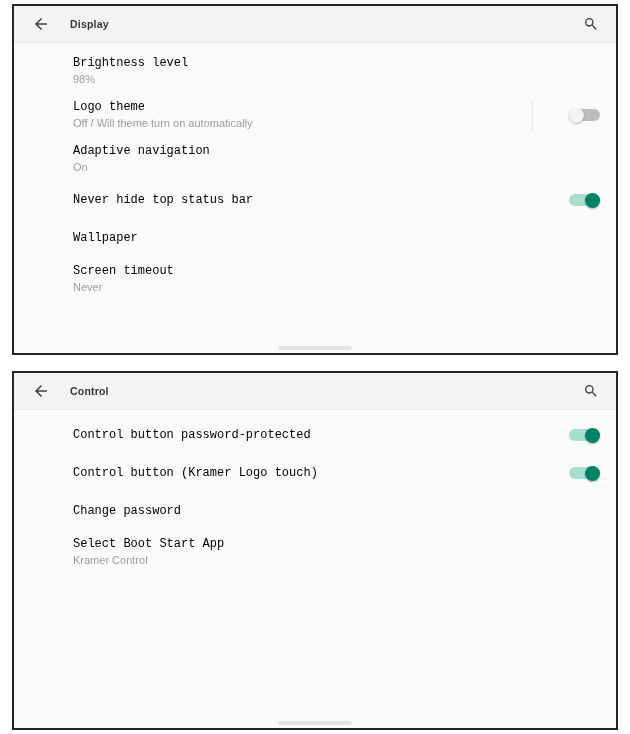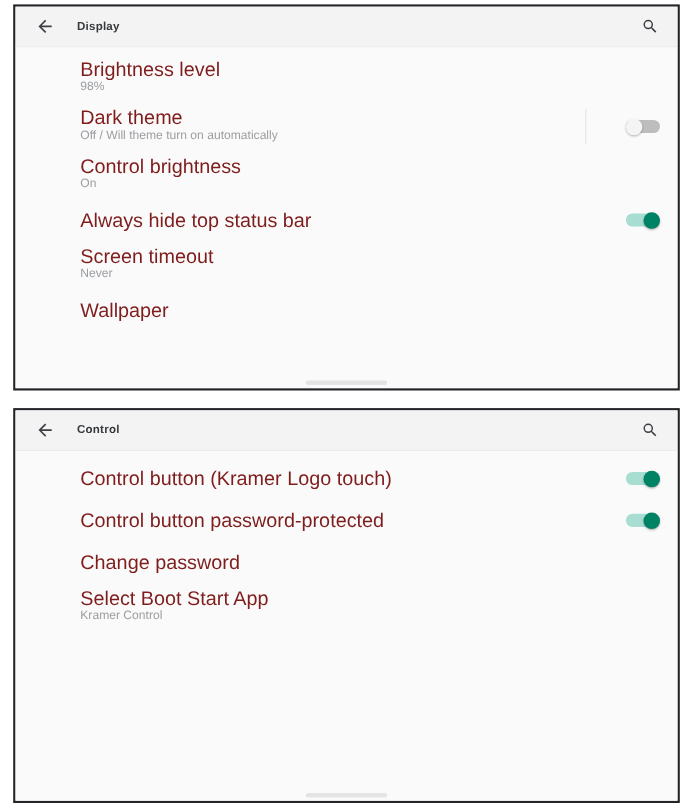--- a/index.html
+++ b/index.html
@@ -90,24 +90,25 @@
     align-items: center;
     min-height: 38px;
     padding: 7px 16px 7px 59px;
     box-sizing: border-box;
   }
   .row-text {
     flex: 1 1 auto;
     min-width: 0;
   }
   .row-title {
-    font-size: 18px;
-    color: #7f1d1d;
+    font-size: 12px;
+    color: #000000;
     line-height: 15px;
     white-space: nowrap;
+    font-family: Liberation Mono, monospace;
   }
   .row-summary {
     font-size: 11px;
     color: #9b9ea1;
     line-height: 13px;
     margin-top: 2px;
     white-space: nowrap;
   }
 
   
@@ -204,63 +205,63 @@
       <div class="row">
         <div class="row-text">
           <div class="row-title">Brightness level</div>
           <div class="row-summary">98%</div>
         </div>
         <div class="row-control"></div>
       </div>
 
       <div class="row">
         <div class="row-text">
-          <div class="row-title">Dark theme</div>
+          <div class="row-title">Logo theme</div>
           <div class="row-summary">Off / Will theme turn on automatically</div>
         </div>
         <div class="row-control with-divider">
           <div class="toggle">
             <span class="track"></span>
             <span class="thumb"></span>
           </div>
         </div>
       </div>
 
       <div class="row">
         <div class="row-text">
-          <div class="row-title">Control brightness</div>
+          <div class="row-title">Adaptive navigation</div>
           <div class="row-summary">On</div>
         </div>
         <div class="row-control"></div>
       </div>
 
       <div class="row">
         <div class="row-text">
-          <div class="row-title">Always hide top status bar</div>
+          <div class="row-title">Never hide top status bar</div>
         </div>
         <div class="row-control">
           <div class="toggle on">
             <span class="track"></span>
             <span class="thumb"></span>
           </div>
         </div>
       </div>
 
 
       <div class="row">
         <div class="row-text">
+          <div class="row-title">Wallpaper</div>
+        </div>
+        <div class="row-control"></div>
+      </div>
+
+      <div class="row">
+        <div class="row-text">
           <div class="row-title">Screen timeout</div>
           <div class="row-summary">Never</div>
-        </div>
-        <div class="row-control"></div>
-      </div>
-
-      <div class="row">
-        <div class="row-text">
-          <div class="row-title">Wallpaper</div>
         </div>
         <div class="row-control"></div>
       </div>
 
       <div class="home-indicator"></div>
     </div>
   </div>
 
   <div class="panel" id="panel-control">
 
@@ -276,33 +277,33 @@
         <svg width="16" height="16" viewBox="0 0 24 24" aria-hidden="true">
           <path d="M15.5 14h-.79l-.28-.27A6.47 6.47 0 0 0 16 9.5 6.5 6.5 0 1 0 9.5 16c1.61 0 3.09-.59 4.23-1.57l.27.28v.79l5 4.99L20.49 19l-4.99-5zm-6 0A4.5 4.5 0 1 1 14 9.5 4.5 4.5 0 0 1 9.5 14z" fill="#3c3f43"></path>
         </svg>
       </span>
     </div>
 
     <div class="list">
 
       <div class="row">
         <div class="row-text">
-          <div class="row-title">Control button (Kramer Logo touch)</div>
+          <div class="row-title">Control button password-protected</div>
         </div>
         <div class="row-control">
           <div class="toggle on">
             <span class="track"></span>
             <span class="thumb"></span>
           </div>
         </div>
       </div>
 
       <div class="row">
         <div class="row-text">
-          <div class="row-title">Control button password-protected</div>
+          <div class="row-title">Control button (Kramer Logo touch)</div>
         </div>
         <div class="row-control">
           <div class="toggle on">
             <span class="track"></span>
             <span class="thumb"></span>
           </div>
         </div>
       </div>
 
       <div class="row">

